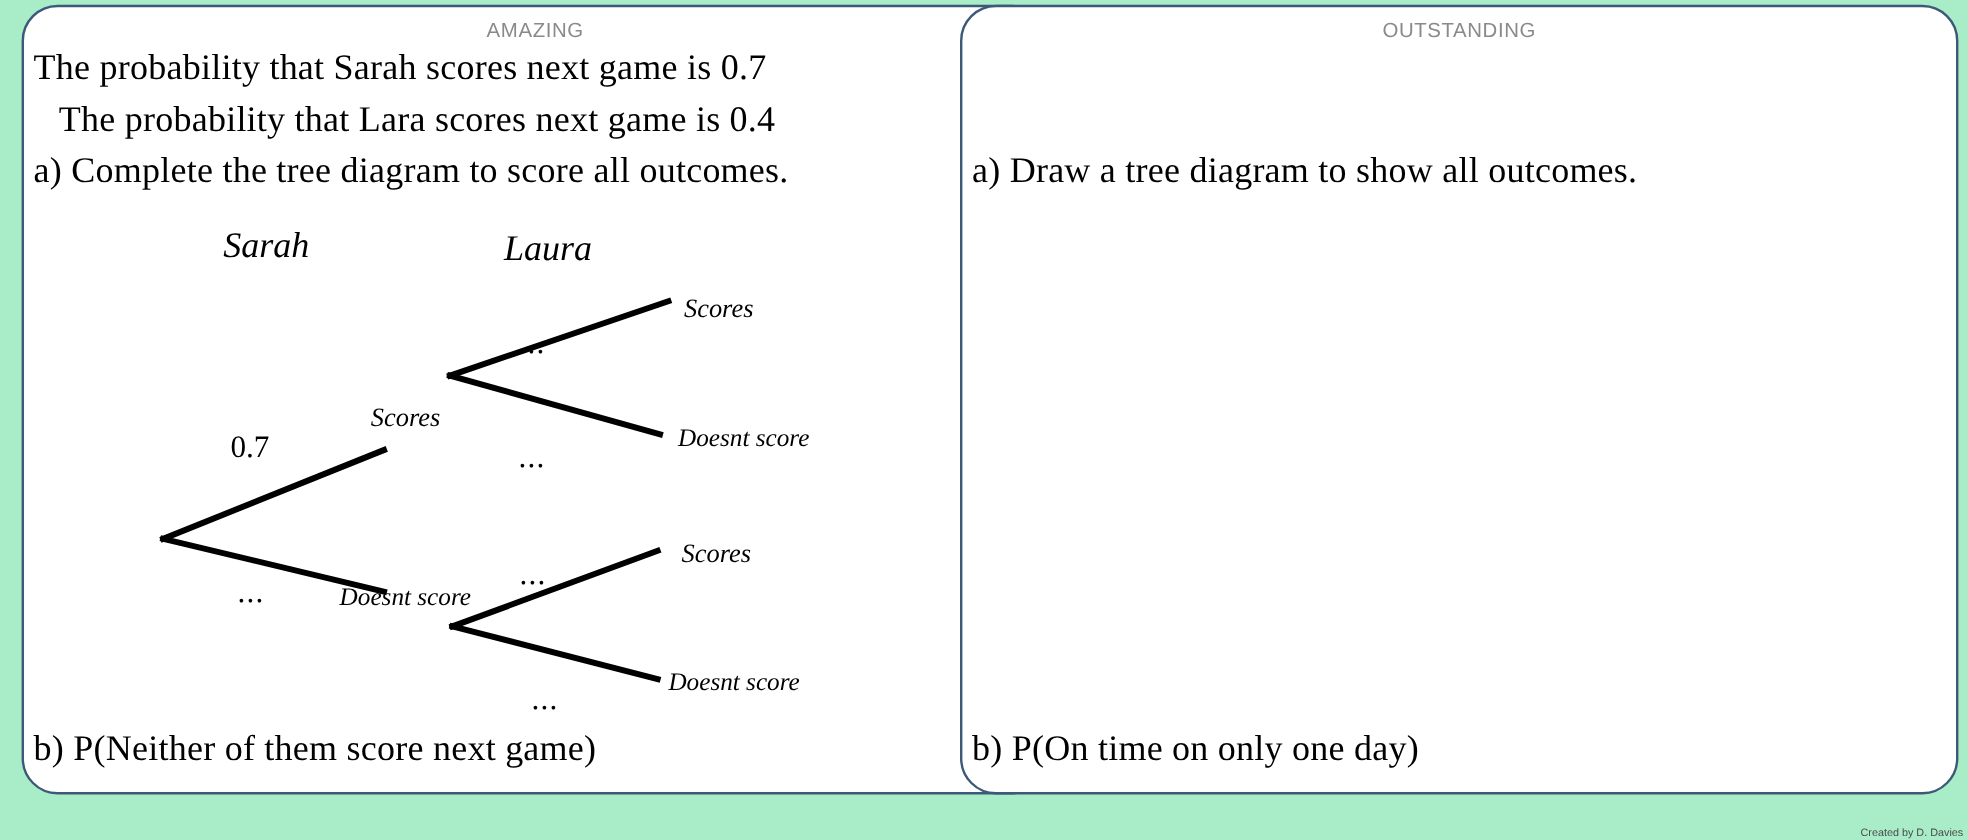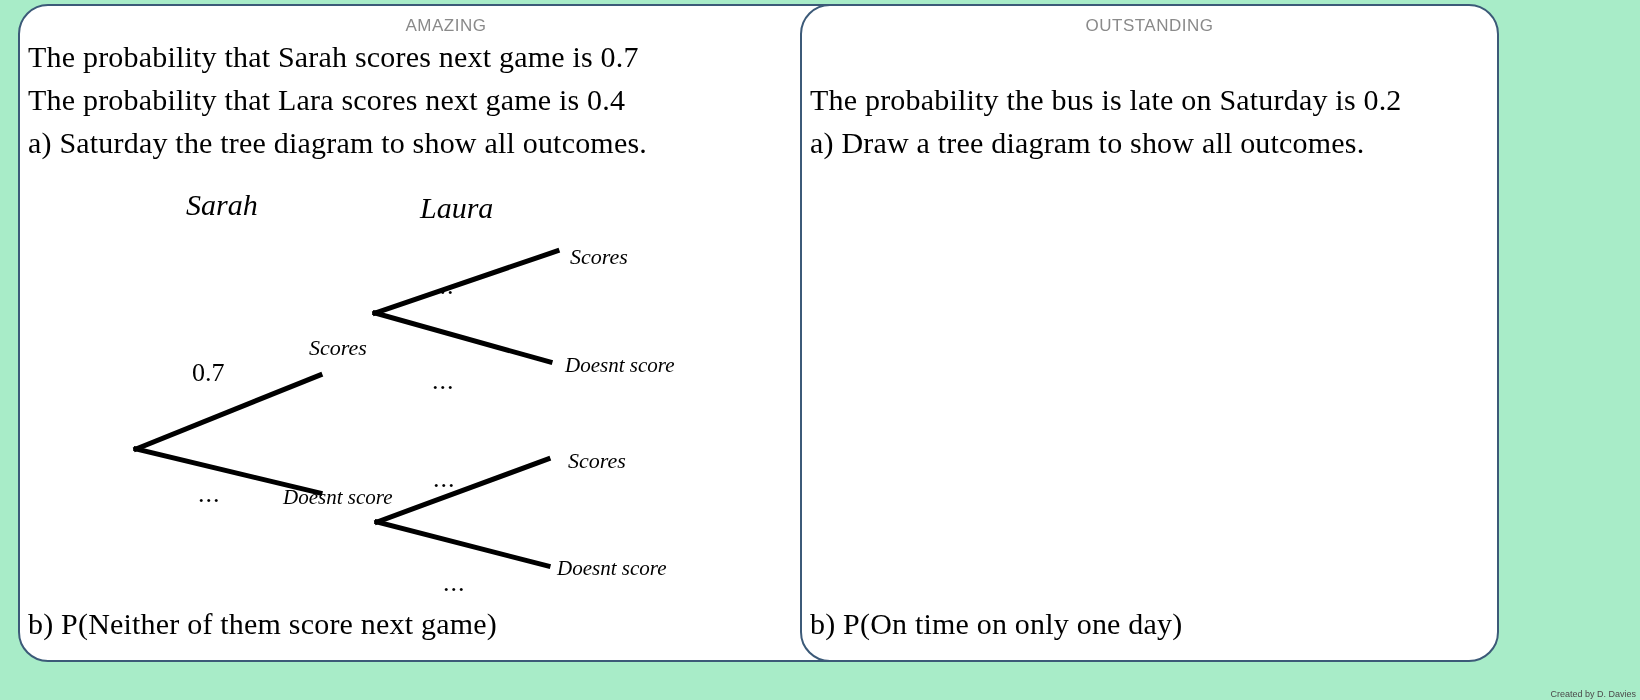--- a/index.html
+++ b/index.html
@@ -23,21 +23,21 @@
   }
   .card {
     position: absolute;
     background: #ffffff;
     border: 2px solid #3c5a78;
     border-radius: 30px;
     box-sizing: border-box;
     overflow: hidden;
   }
   #card-left  { left: 18px;  top: 4px; width: 856px; height: 658px; }
-  #card-right { left: 800px; top: 4px; width: 699px; height: 658px; }
+  #card-right { left: 800px; top: 4px; width: 832px; height: 658px; }
 
   .level-label {
     position: absolute;
     width: 100%;
     text-align: center;
     top: 10px;
     font-family: "Liberation Sans", sans-serif;
     font-size: 17px;
     letter-spacing: 0.5px;
     color: #8a8a8a;
@@ -49,21 +49,21 @@
     font-family: "Liberation Serif", serif;
     font-size: 30px;
     color: #000000;
     white-space: nowrap;
     letter-spacing: 0.2px;
   }
   #card-left  .qline { left: 8px; }
   #card-right .qline { left: 8px; }
 
   .q1 { top: 34px; }
-  .q2 { top: 77px; }
+  .q2 { top: 77px; margin-left: 21px; }
   .q3 { top: 120px; }
   .qb { top: 601px; }
 
   
   .tree {
     position: absolute;
     left: 0; top: 0;
     width: 750px;
     height: 658px;
     pointer-events: none;
@@ -97,21 +97,21 @@
 <body>
 
 <div class="page">
 
   <div class="card" id="card-left">
 
     <div class="level-label">AMAZING</div>
 
     <div class="qline q1">The probability that Sarah scores next game is 0.7</div>
     <div class="qline q2">The probability that Lara scores next game is 0.4</div>
-    <div class="qline q3">a) Saturday the tree diagram to show all outcomes.</div>
+    <div class="qline q3">a) Complete the tree diagram to score all outcomes.</div>
 
     <div class="tree">
       <svg width="750" height="658" viewBox="0 0 750 658">
         <g stroke="#000000" stroke-width="5" stroke-linecap="square" fill="none">
           <line x1="116" y1="443" x2="300" y2="369"></line>
           <line x1="116" y1="443" x2="300" y2="487"></line>
           <line x1="355" y1="307" x2="537" y2="245"></line>
           <line x1="355" y1="307" x2="530" y2="356"></line>
           <line x1="357" y1="516" x2="528" y2="453"></line>
           <line x1="357" y1="516" x2="528" y2="560"></line>
@@ -137,21 +137,20 @@
     <div class="tlabel dots" style="left:413px; top:458px;">...</div>
     <div class="tlabel dots" style="left:423px; top:562px;">...</div>
 
     <div class="qline qb">b) P(Neither of them score next game)</div>
   </div>
 
   <div class="card" id="card-right">
 
     <div class="level-label">OUTSTANDING</div>
 
-    <div class="qline q2">The probability the bus is late on Saturday is 0.2</div>
     <div class="qline qb">b) P(On time on only one day)</div>
 
     <div class="qline q3">a) Draw a tree diagram to show all outcomes.</div>
   </div>
 
   <div class="credit">Created by D. Davies</div>
 
 </div>
 
 </body></html>

